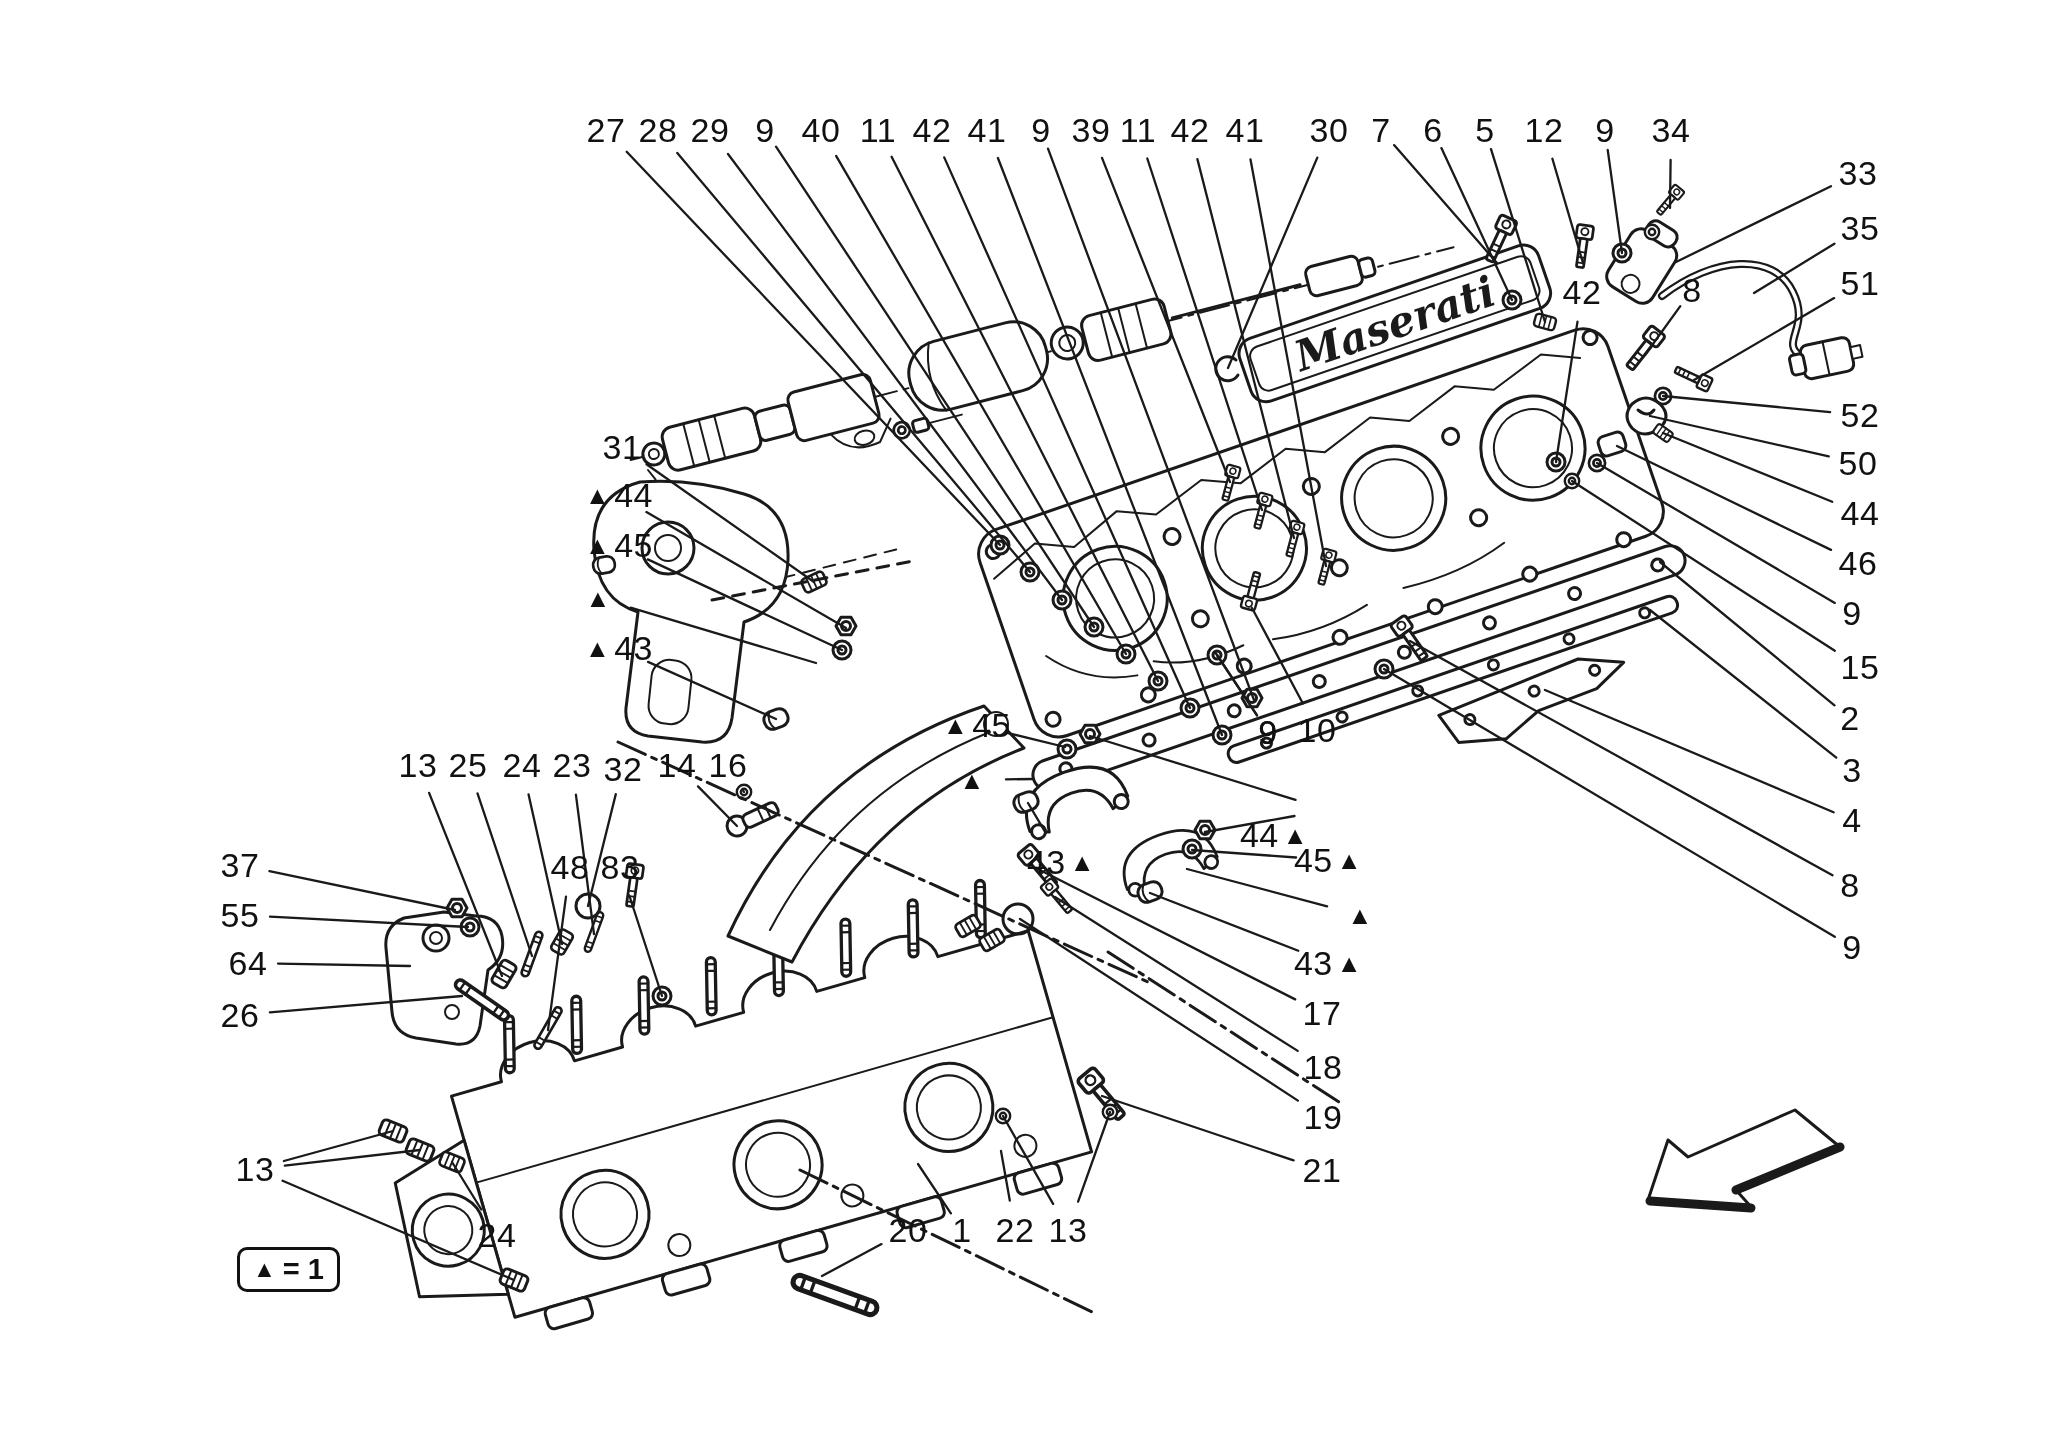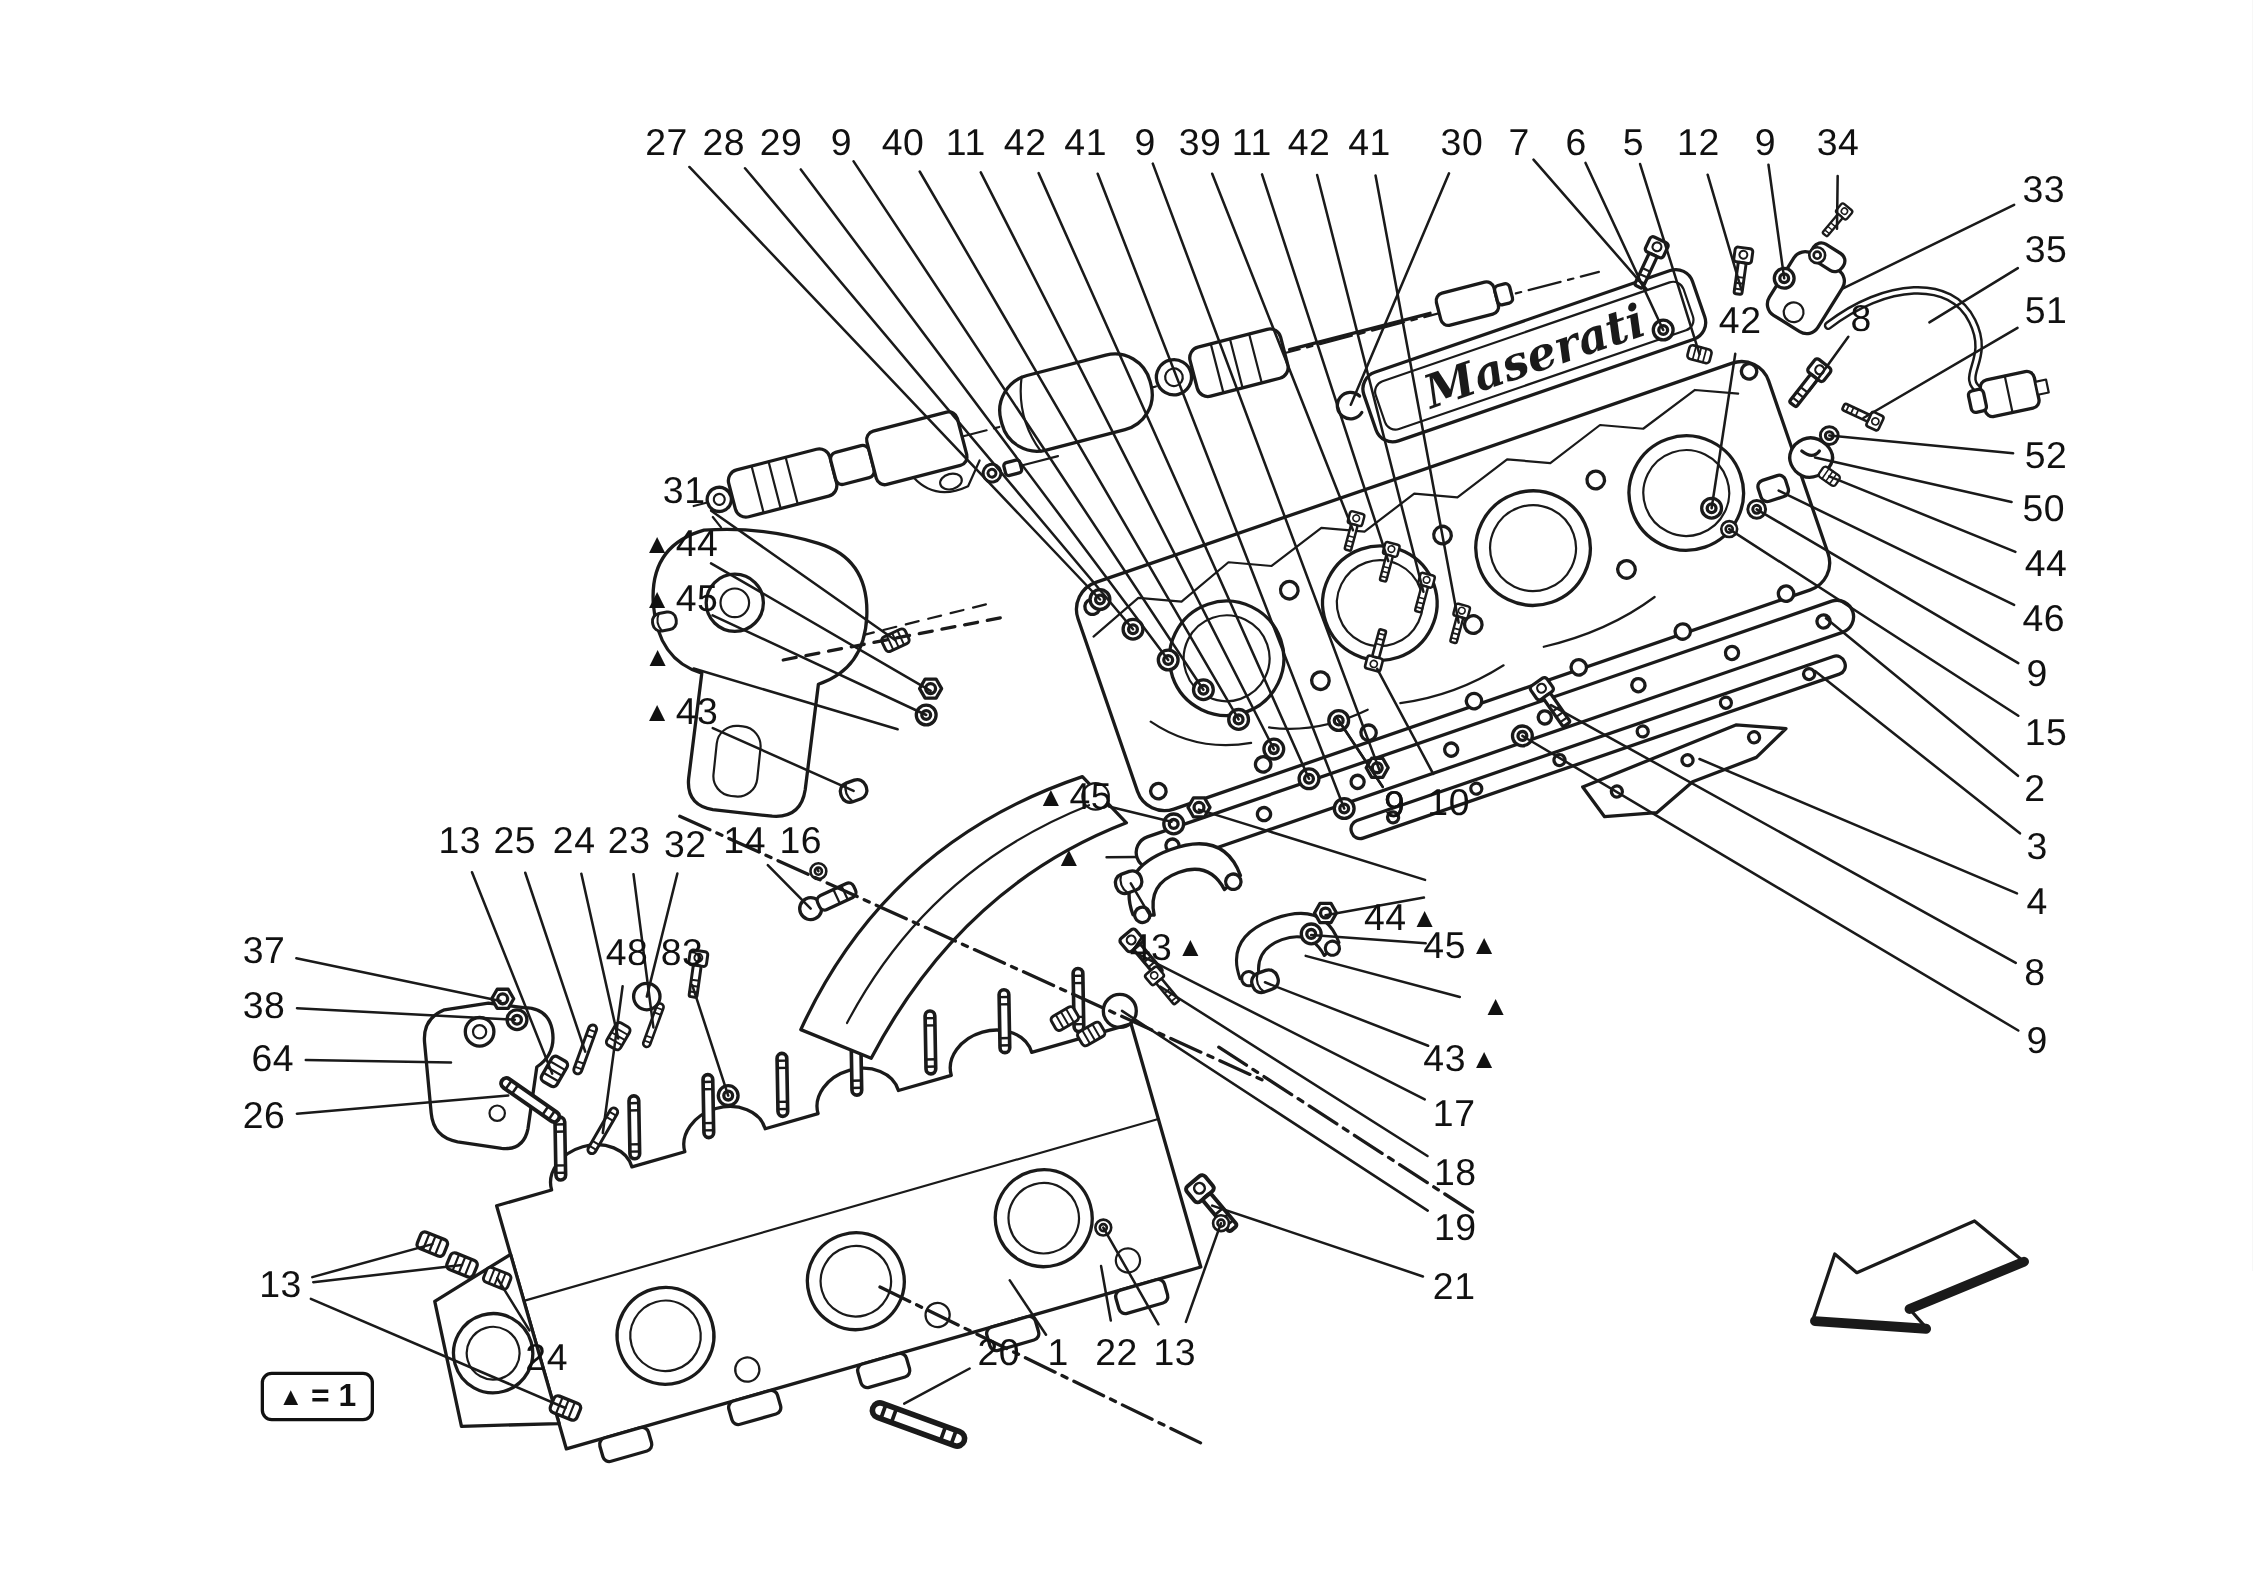--- a/index.html
+++ b/index.html
@@ -468,21 +468,21 @@
       <div class="callout" style="left: 418px; top: 765px;"><span>13</span></div>
       <div class="callout" style="left: 468px; top: 765px;"><span>25</span></div>
       <div class="callout" style="left: 522px; top: 765px;"><span>24</span></div>
       <div class="callout" style="left: 572px; top: 765px;"><span>23</span></div>
       <div class="callout" style="left: 623px; top: 769px;"><span>32</span></div>
       <div class="callout" style="left: 677px; top: 765px;"><span>14</span></div>
       <div class="callout" style="left: 728px; top: 765px;"><span>16</span></div>
       <div class="callout" style="left: 570px; top: 867px;"><span>48</span></div>
       <div class="callout" style="left: 620px; top: 867px;"><span>83</span></div>
       <div class="callout" style="left: 240px; top: 865px;"><span>37</span></div>
-      <div class="callout" style="left: 240px; top: 915px;"><span>38</span></div>
+      <div class="callout" style="left: 240px; top: 915px;"><span>55</span></div>
       <div class="callout" style="left: 248px; top: 963px;"><span>64</span></div>
       <div class="callout" style="left: 240px; top: 1015px;"><span>26</span></div>
       <div class="callout" style="left: 255px; top: 1169px;"><span>13</span></div>
       <div class="callout" style="left: 497px; top: 1235px;"><span>24</span></div>
       <div class="callout" style="left: 975px; top: 725px;"><span class="tri">▲</span><span>45</span></div>
       <div class="callout" style="left: 972px; top: 780px;"><span class="tri">▲</span></div>
       <div class="callout" style="left: 1063px; top: 862px;"><span>43</span><span class="tri">▲</span></div>
       <div class="callout" style="left: 1268px; top: 732px;"><span>9</span></div>
       <div class="callout" style="left: 1276px; top: 810px; margin-top: 25px;"><span>44</span><span class="tri">▲</span></div>
       <div class="callout" style="left: 1330px; top: 860px;"><span>45</span><span class="tri">▲</span></div>

